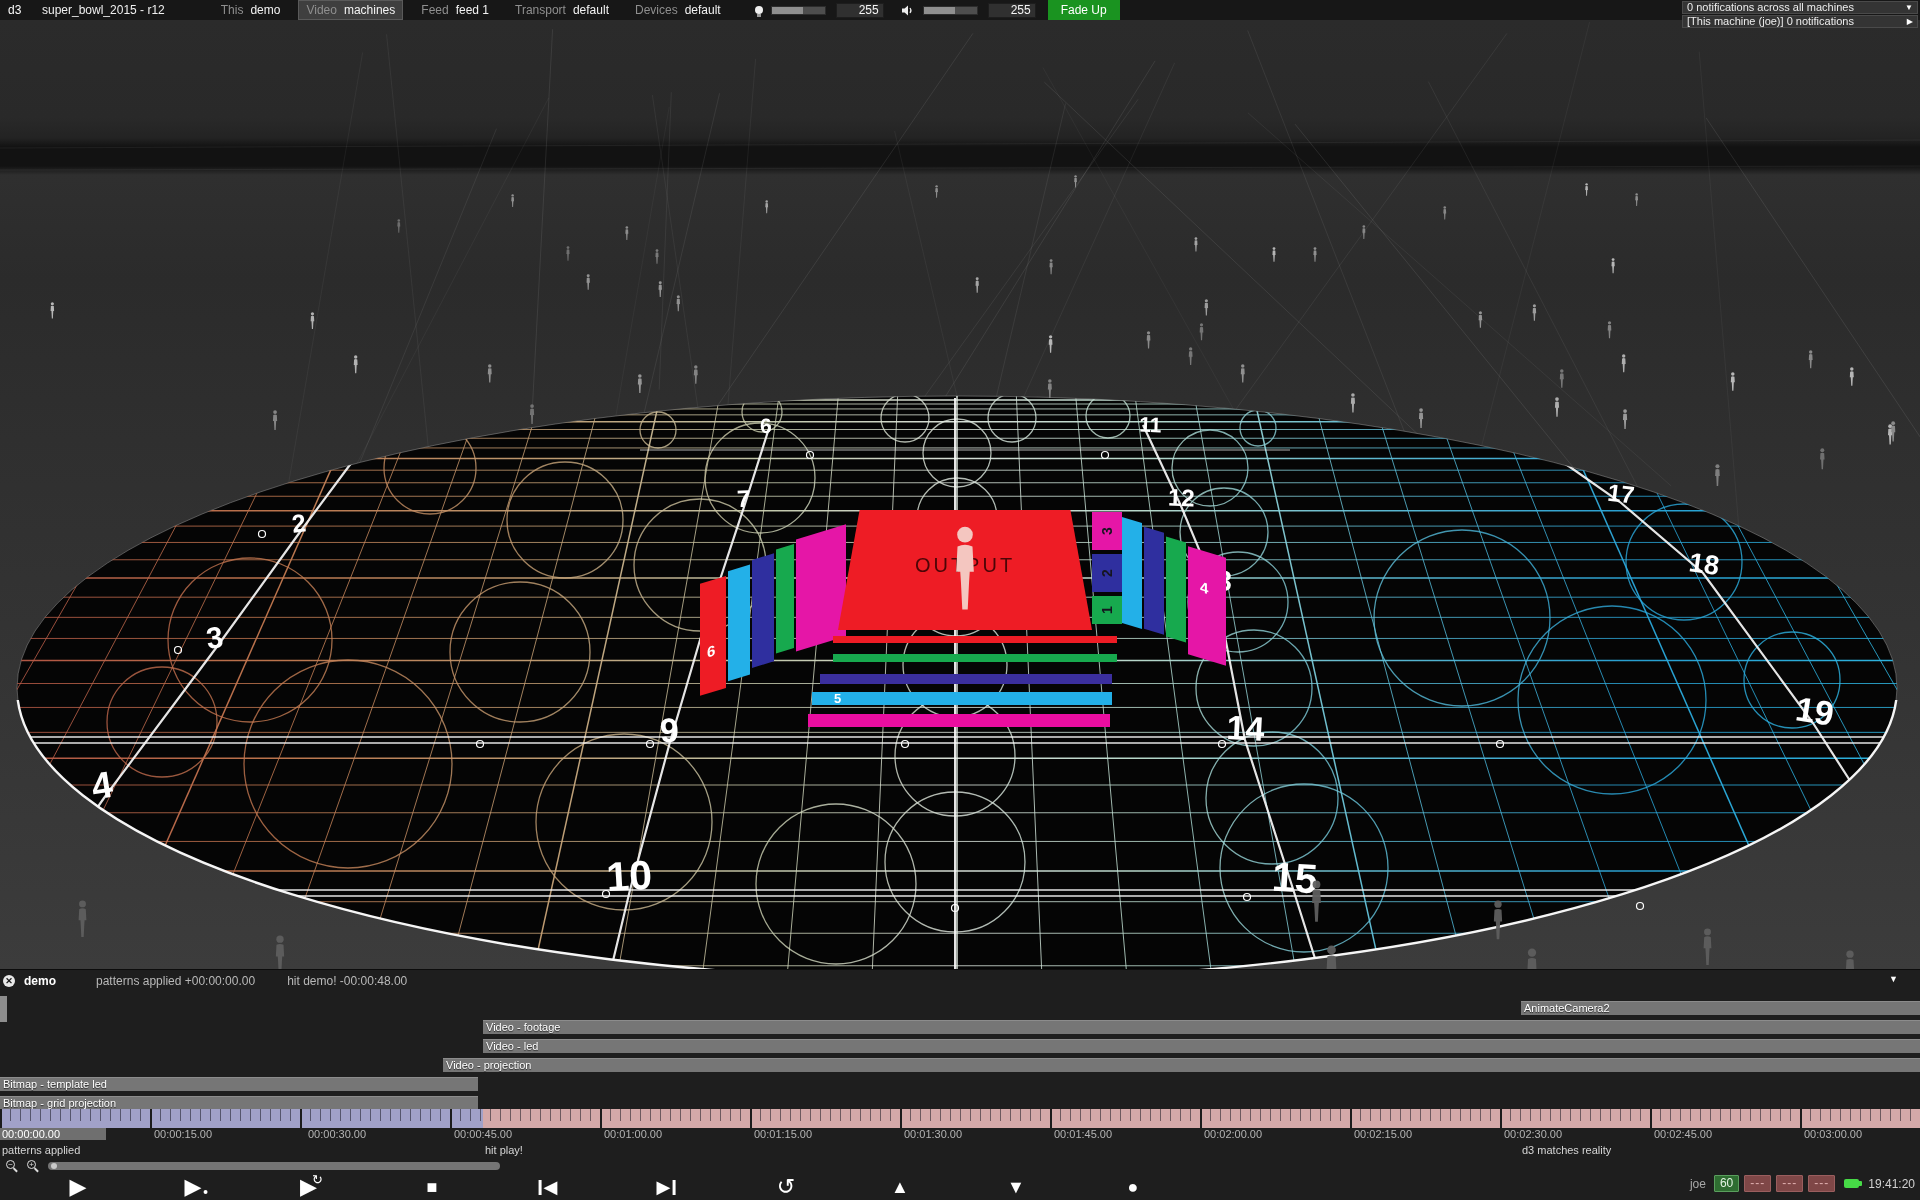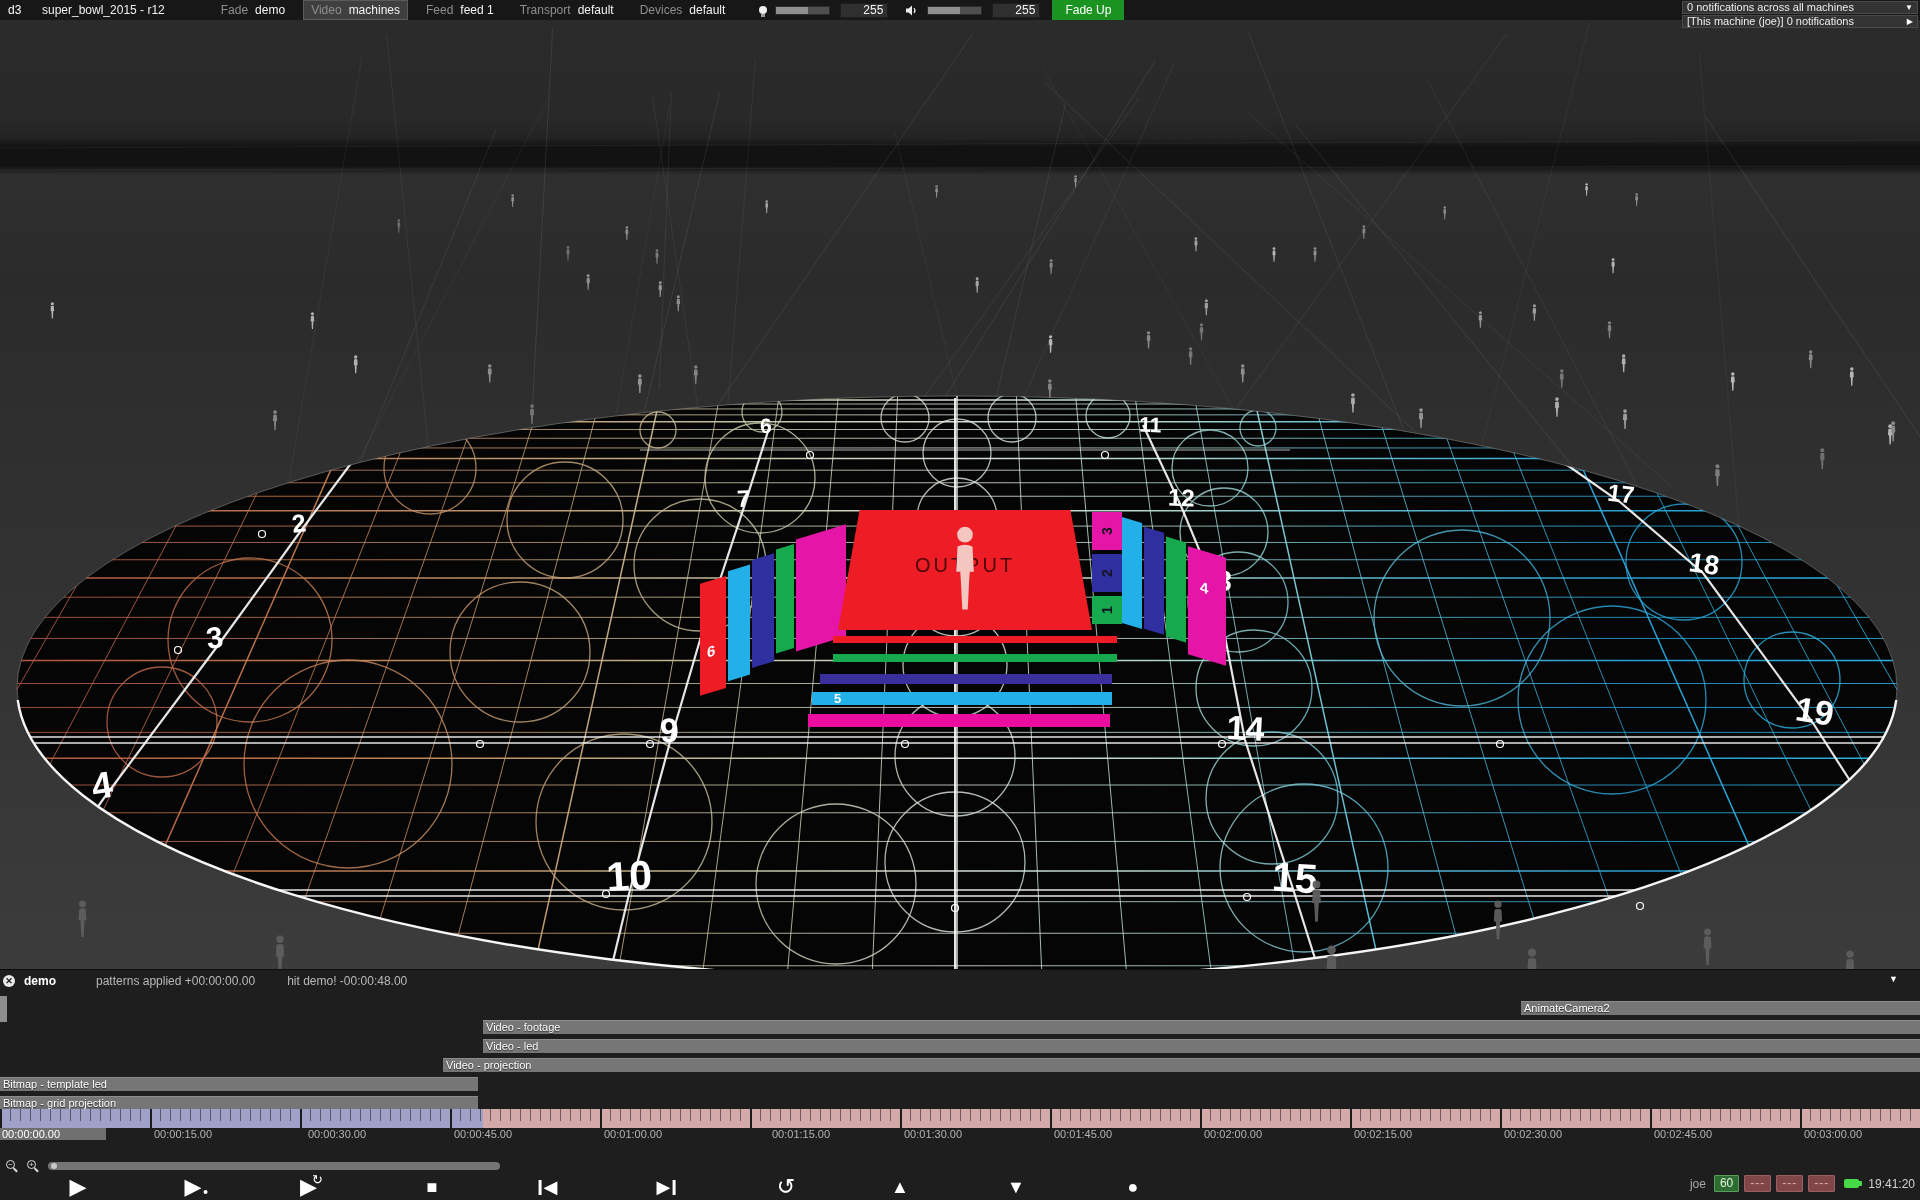--- a/index.html
+++ b/index.html
@@ -89,21 +89,21 @@
   .clock { color:#d2d2d2; font-size:12px; }
 </style>
 </head>
 <body>
 
 <div class="topbar">
   <span class="logo">d3</span>
   <span class="project">super_bowl_2015 - r12</span>
   <span id="menus" style="display:flex">
       <span class="menu-pair">
-        <span class="mlabel">Fade</span>
+        <span class="mlabel">This</span>
         <span class="mvalue">demo</span>
       </span>
       <span class="menu-pair hl">
         <span class="mlabel">Video</span>
         <span class="mvalue">machines</span>
       </span>
       <span class="menu-pair">
         <span class="mlabel">Feed</span>
         <span class="mvalue">feed 1</span>
       </span>
@@ -680,28 +680,33 @@
       <div class="tick" style="left: 1890px; width: 1px; height: 62%; background: rgba(25, 25, 35, 0.55);"></div>
       <div class="tick" style="left: 1900px; width: 1px; height: 62%; background: rgba(25, 25, 35, 0.55);"></div>
       <div class="tick" style="left: 1910px; width: 1px; height: 62%; background: rgba(25, 25, 35, 0.55);"></div>
     </div>
   <div class="rlabels" id="rlabels">
       <div class="rlabel current" style="left: 0px;">00:00:00.00</div>
       <div class="rlabel" style="left: 154px;">00:00:15.00</div>
       <div class="rlabel" style="left: 308px;">00:00:30.00</div>
       <div class="rlabel" style="left: 454px;">00:00:45.00</div>
       <div class="rlabel" style="left: 604px;">00:01:00.00</div>
-      <div class="rlabel" style="left: 772px;">00:01:15.00</div>
+      <div class="rlabel" style="left: 754px;">00:01:15.00</div>
       <div class="rlabel" style="left: 904px;">00:01:30.00</div>
       <div class="rlabel" style="left: 1054px;">00:01:45.00</div>
       <div class="rlabel" style="left: 1204px;">00:02:00.00</div>
       <div class="rlabel" style="left: 1354px;">00:02:15.00</div>
       <div class="rlabel" style="left: 1504px;">00:02:30.00</div>
       <div class="rlabel" style="left: 1654px;">00:02:45.00</div>
       <div class="rlabel" style="left: 1804px;">00:03:00.00</div>
+    </div>
+  <div class="annrow" id="annrow">
+      <div class="ann" style="left: 2px;">patterns applied</div>
+      <div class="ann" style="left: 485px;">hit play!</div>
+      <div class="ann" style="left: 1522px;">d3 matches reality</div>
     </div>
   <div class="zoomrow">
     <span class="mag" style="left:6px">−</span>
     <span class="mag" style="left:27px">+</span>
     <span class="scrollbar">
         <span class="dot"></span>
       </span>
   </div>
   <div class="transportrow" id="transport-row">
       <div class="tbtn" style="left: 78px;">

